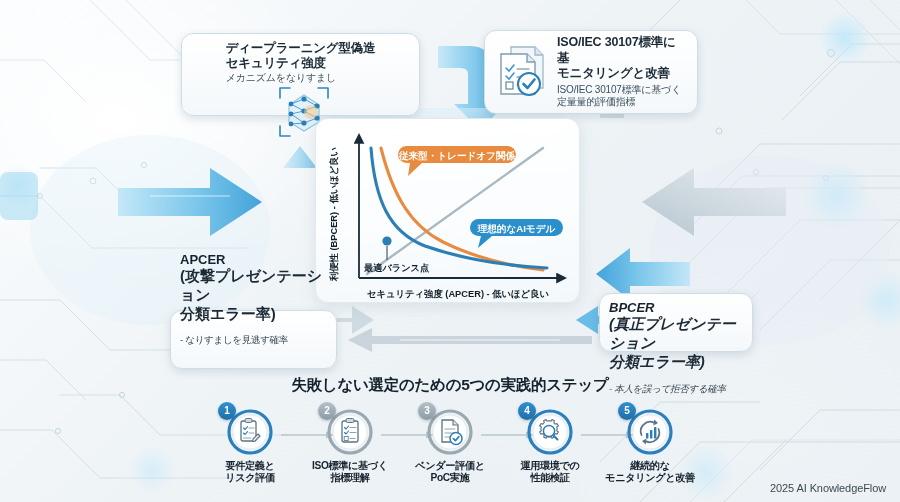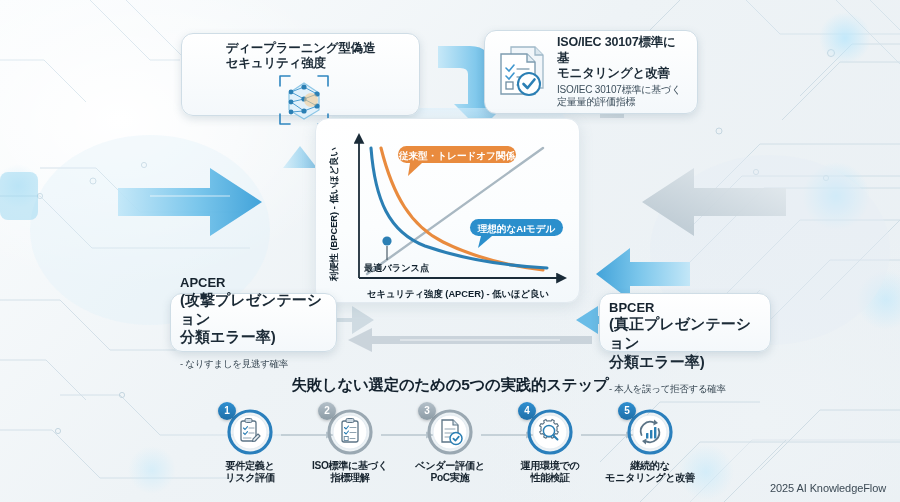--- a/index.html
+++ b/index.html
@@ -35,24 +35,24 @@
   .card .txt { line-height:1.22; }
   .card .t-main {
     font-size:12.5px; font-weight:bold; color:#1b2a36; letter-spacing:-0.2px;
   }
   .card .t-sub {
     font-size:10px; color:#3d4f5c; margin-top:3px; letter-spacing:-0.2px;
   }
   #card-dl  { left:181px; top:33px;  width:239px; height:83px;flex-direction:column; }
   #card-iso { left:484px; top:30px;  width:214px; height:84px; }
 
-  #card-apcer { left:170px; top:293px; width:167px; height:59px; padding:2px 9px;
-                align-items:center; }
-  #card-bpcer { left:599px; top:293px; width:172px; height:59px; padding:6px 9px;
-                align-items:flex-start; }
+  #card-apcer { left:170px; top:310px; width:167px; height:59px; padding:22px 9px;
+                align-items:flex-end; }
+  #card-bpcer { left:599px; top:293px; width:154px; height:59px; padding:6px 9px;
+                align-items:flex-start;font-style:italic; }
   .metric-title { font-size:13px; font-weight:bold; color:#16232e; line-height:1.18; }
   .metric-paren { font-size:15px; font-weight:bold; color:#1b2a36; line-height:1.25; }
   .metric-note  { font-size:9.5px; color:#33434f; margin-top:11px; letter-spacing:-0.3px; }
 
   .icon-box { flex:0 0 auto; }
 
   
   #panel {
     position:absolute; left:315px; top:118px; width:265px; height:185px;
     background:linear-gradient(175deg,#ffffff 0%,#fbfdfe 55%,#f3f8fb 100%);
@@ -238,20 +238,21 @@
     <path d="M580 318 L596 318 L596 306 L574 320 L596 334 L596 322 L580 322 Z" fill="#8ecdee" opacity=".0"></path>
     <path d="M576 320 L598 306 L598 316 L612 316 L612 324 L598 324 L598 334 Z" fill="#5bb6e6" opacity=".9"></path>
 
     <rect x="330" y="108" width="236" height="40" rx="16" fill="url(#panelGlow)"></rect>
   </svg>
 
   <div class="card" id="card-dl">
     <div class="txt">
       <div class="t-main">ディープラーニング型偽造</div>
       <div class="t-main">セキュリティ強度</div>
+      <div class="t-sub" style="margin-top:0">メカニズムをなりすまし</div>
     </div>
     <div class="icon-box" style="margin-left:6px;">
       <svg width="58" height="56" viewBox="0 0 58 56">
         <g stroke="#2f86c0" stroke-width="1.6" fill="none" stroke-linecap="round">
           <path d="M5 4 L5 14 M5 4 L15 4"></path>
           <path d="M53 4 L53 14 M53 4 L43 4"></path>
           <path d="M5 52 L5 42 M5 52 L15 52"></path>
           <path d="M53 52 L53 42 M53 52 L43 52"></path>
         </g>
         <g opacity=".85">

